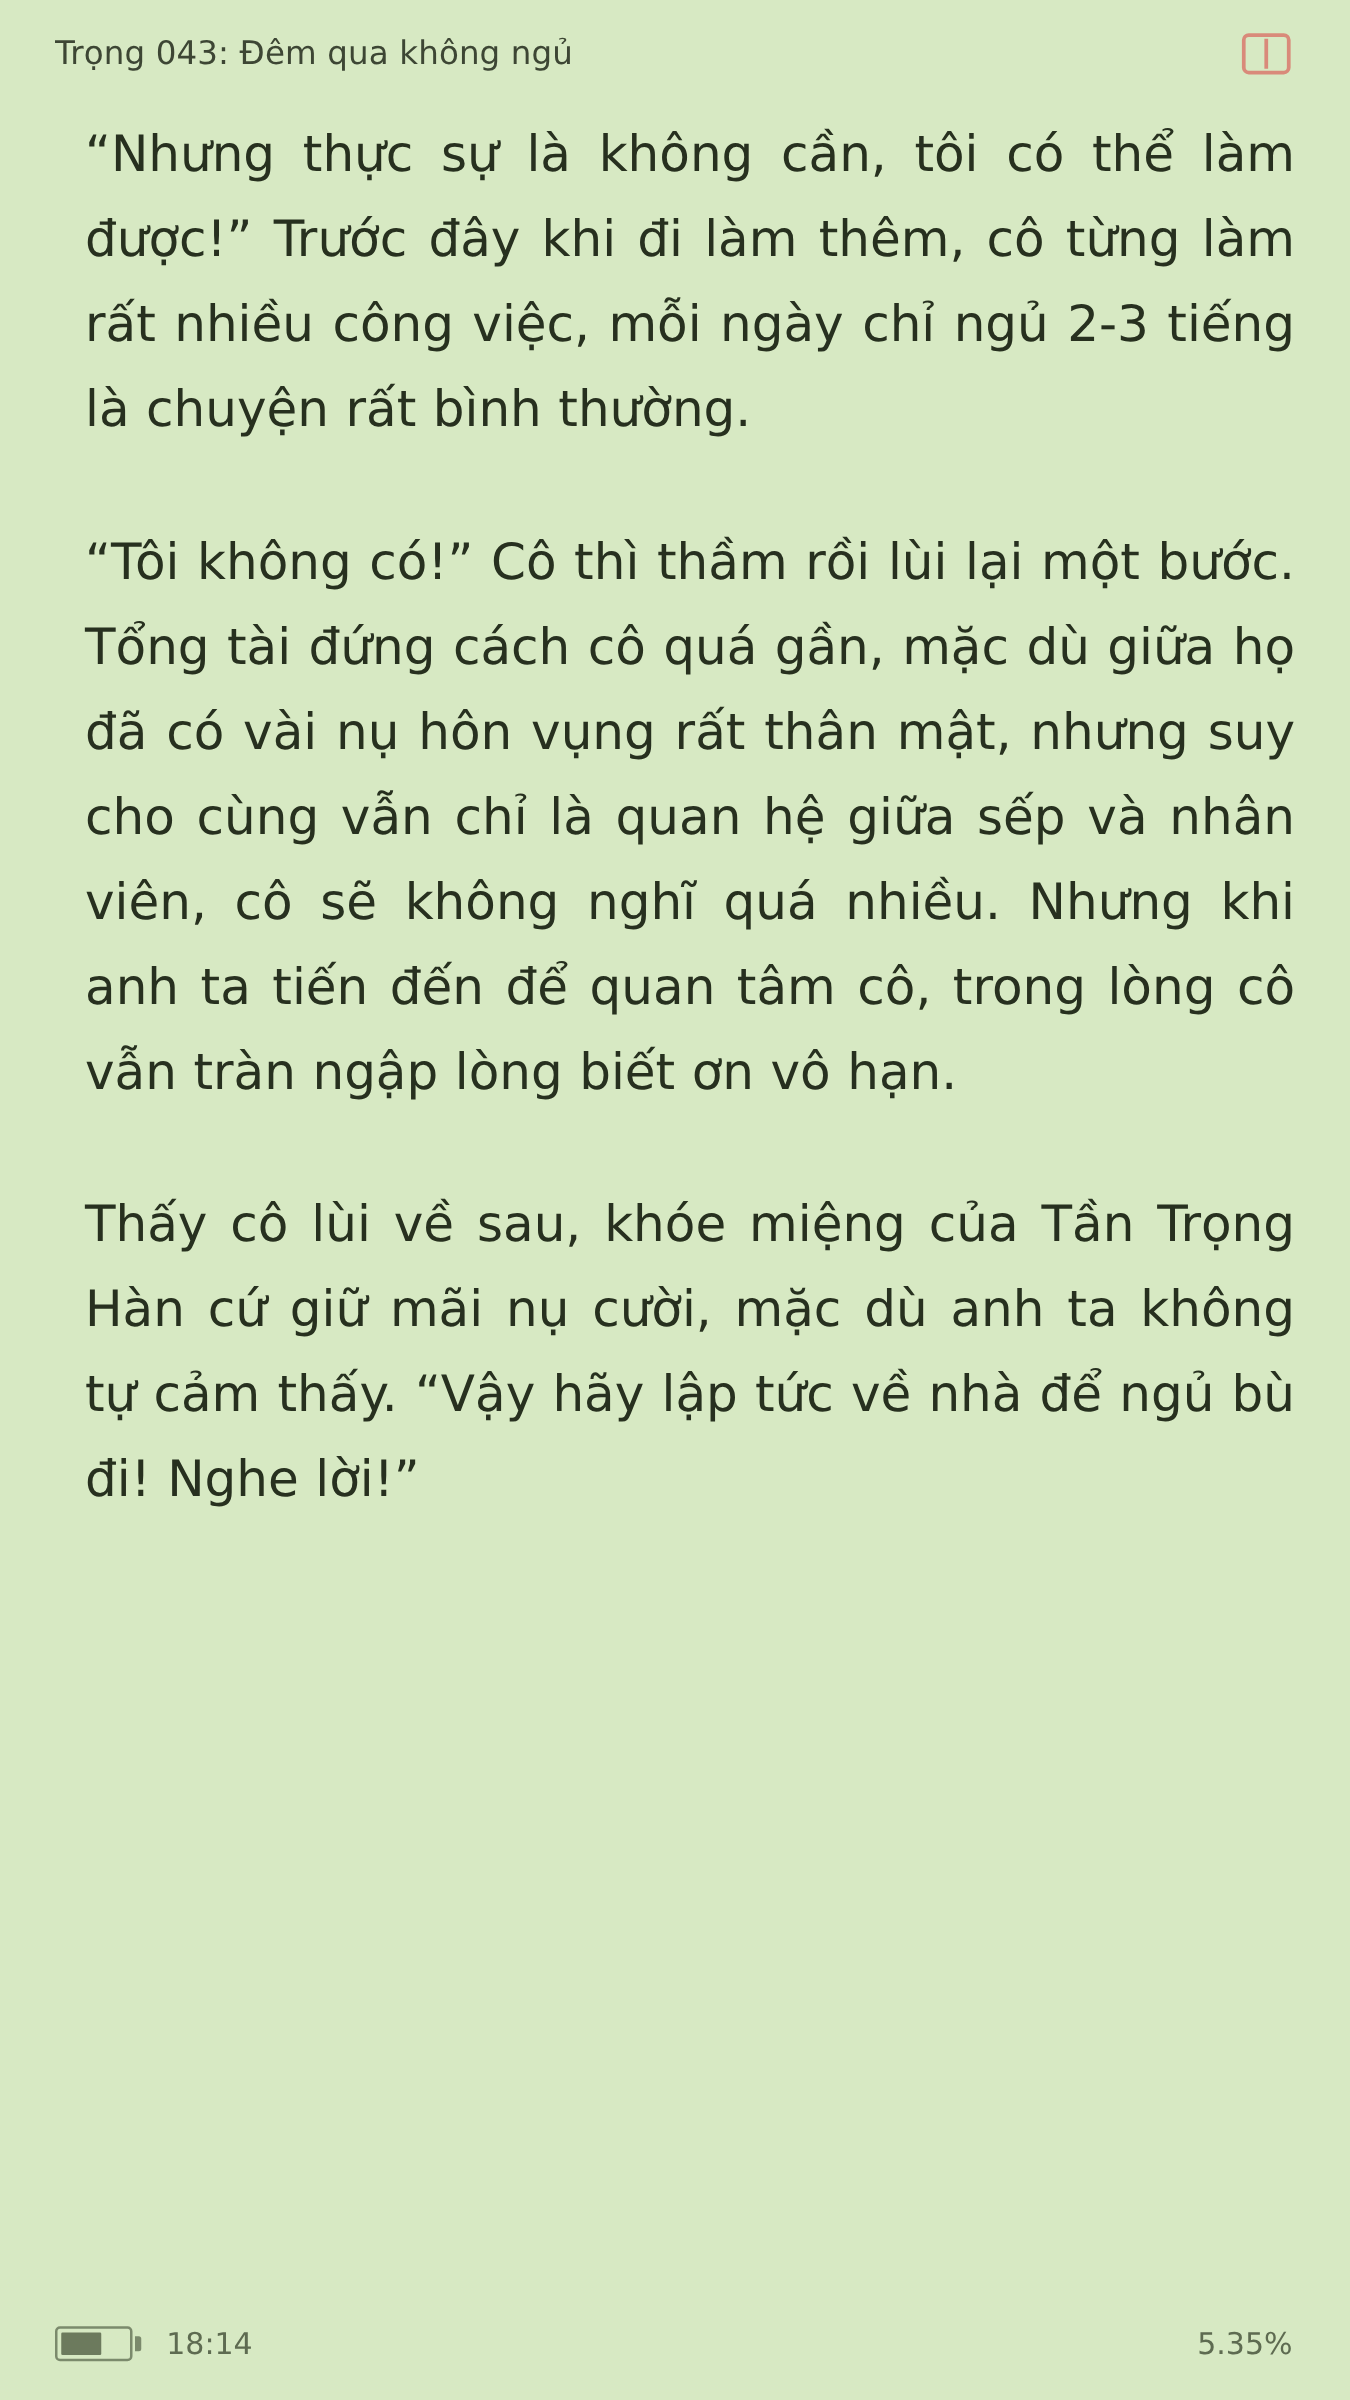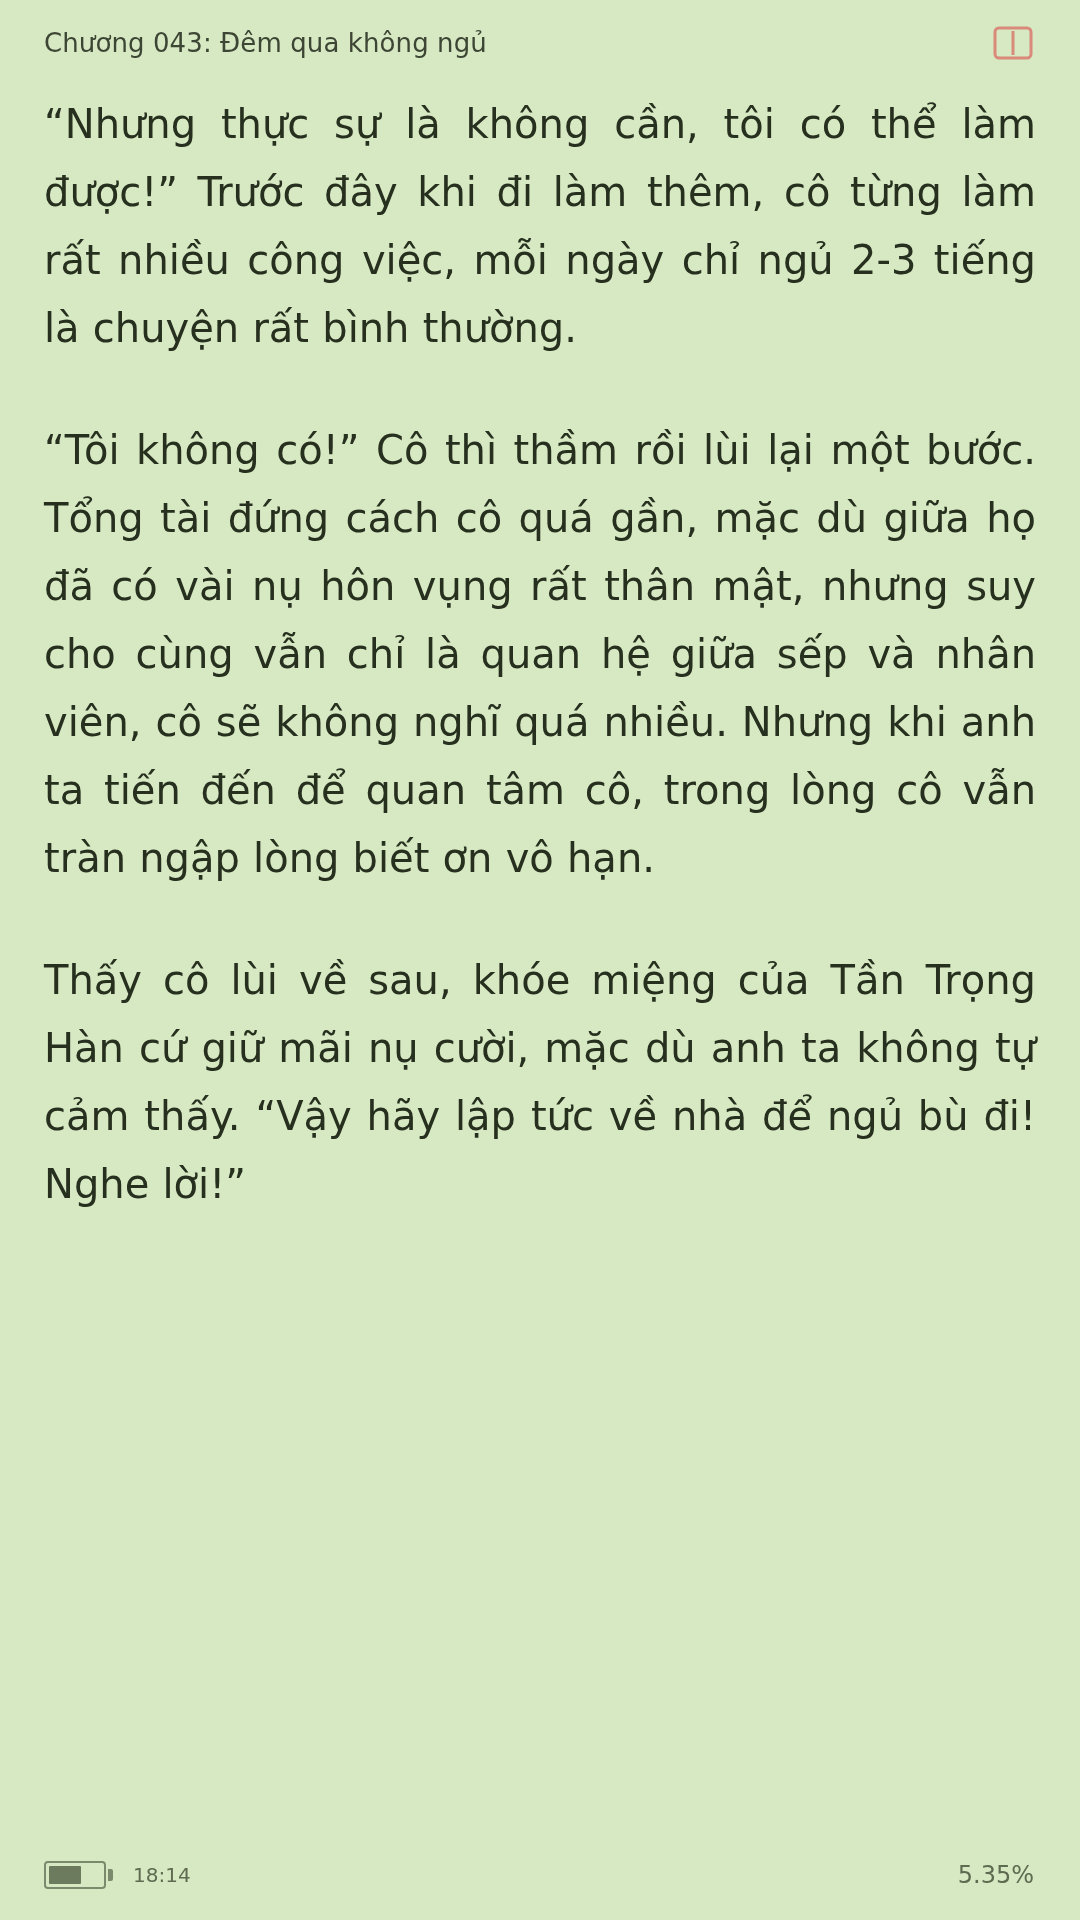--- a/index.html
+++ b/index.html
@@ -41,21 +41,21 @@
     height: 42px;
     display: flex;
     align-items: center;
     justify-content: center;
   }
   .bookmark-icon svg { display: block; }
 
   
   .content {
     flex: 1 1 auto;
-    padding: 4px 44px 0 44px;
+    padding: 4px 44px 0 68px;
     overflow: hidden;
   }
   .para {
     font-size: 40px;
     line-height: 68px;
     color: #27301f;
     text-align: justify;
     text-justify: inter-word;
     word-spacing: 0.5px;
     margin-bottom: 54px;
@@ -93,38 +93,38 @@
     border-radius: 1px;
   }
   .battery-cap {
     width: 5px;
     height: 12px;
     background: #7b8a6c;
     border-radius: 0 2px 2px 0;
     margin-left: 2px;
   }
   .clock {
-    font-size: 20px;
+    font-size: 24px;
     color: #5e6b51;
     margin-left: 20px;
   }
   .progress {
     position: absolute;
     right: 46px;
     font-size: 24px;
     color: #5e6b51;
   }
 </style>
 </head>
 <body>
 
 <div id="reader">
 
   <div class="header">
-    <div class="chapter-title">Chương 043: Đêm qua không ngủ</div>
+    <div class="chapter-title">Trọng 043: Đêm qua không ngủ</div>
     <div class="bookmark-icon">
       <svg width="40" height="36" viewBox="0 0 40 36" aria-hidden="true">
         <rect x="2" y="3" width="36" height="30" rx="4" ry="4" fill="none" stroke="#d98a7a" stroke-width="3"></rect>
         <line x1="20" y1="6" x2="20" y2="30" stroke="#d98a7a" stroke-width="3"></line>
       </svg>
     </div>
   </div>
 
   <div class="content">
     <p class="para">“Nhưng thực sự là không cần, tôi có thể làm được!” Trước đây khi đi làm thêm, cô từng làm rất nhiều công việc, mỗi ngày chỉ ngủ 2-3 tiếng là chuyện rất bình thường.</p>

